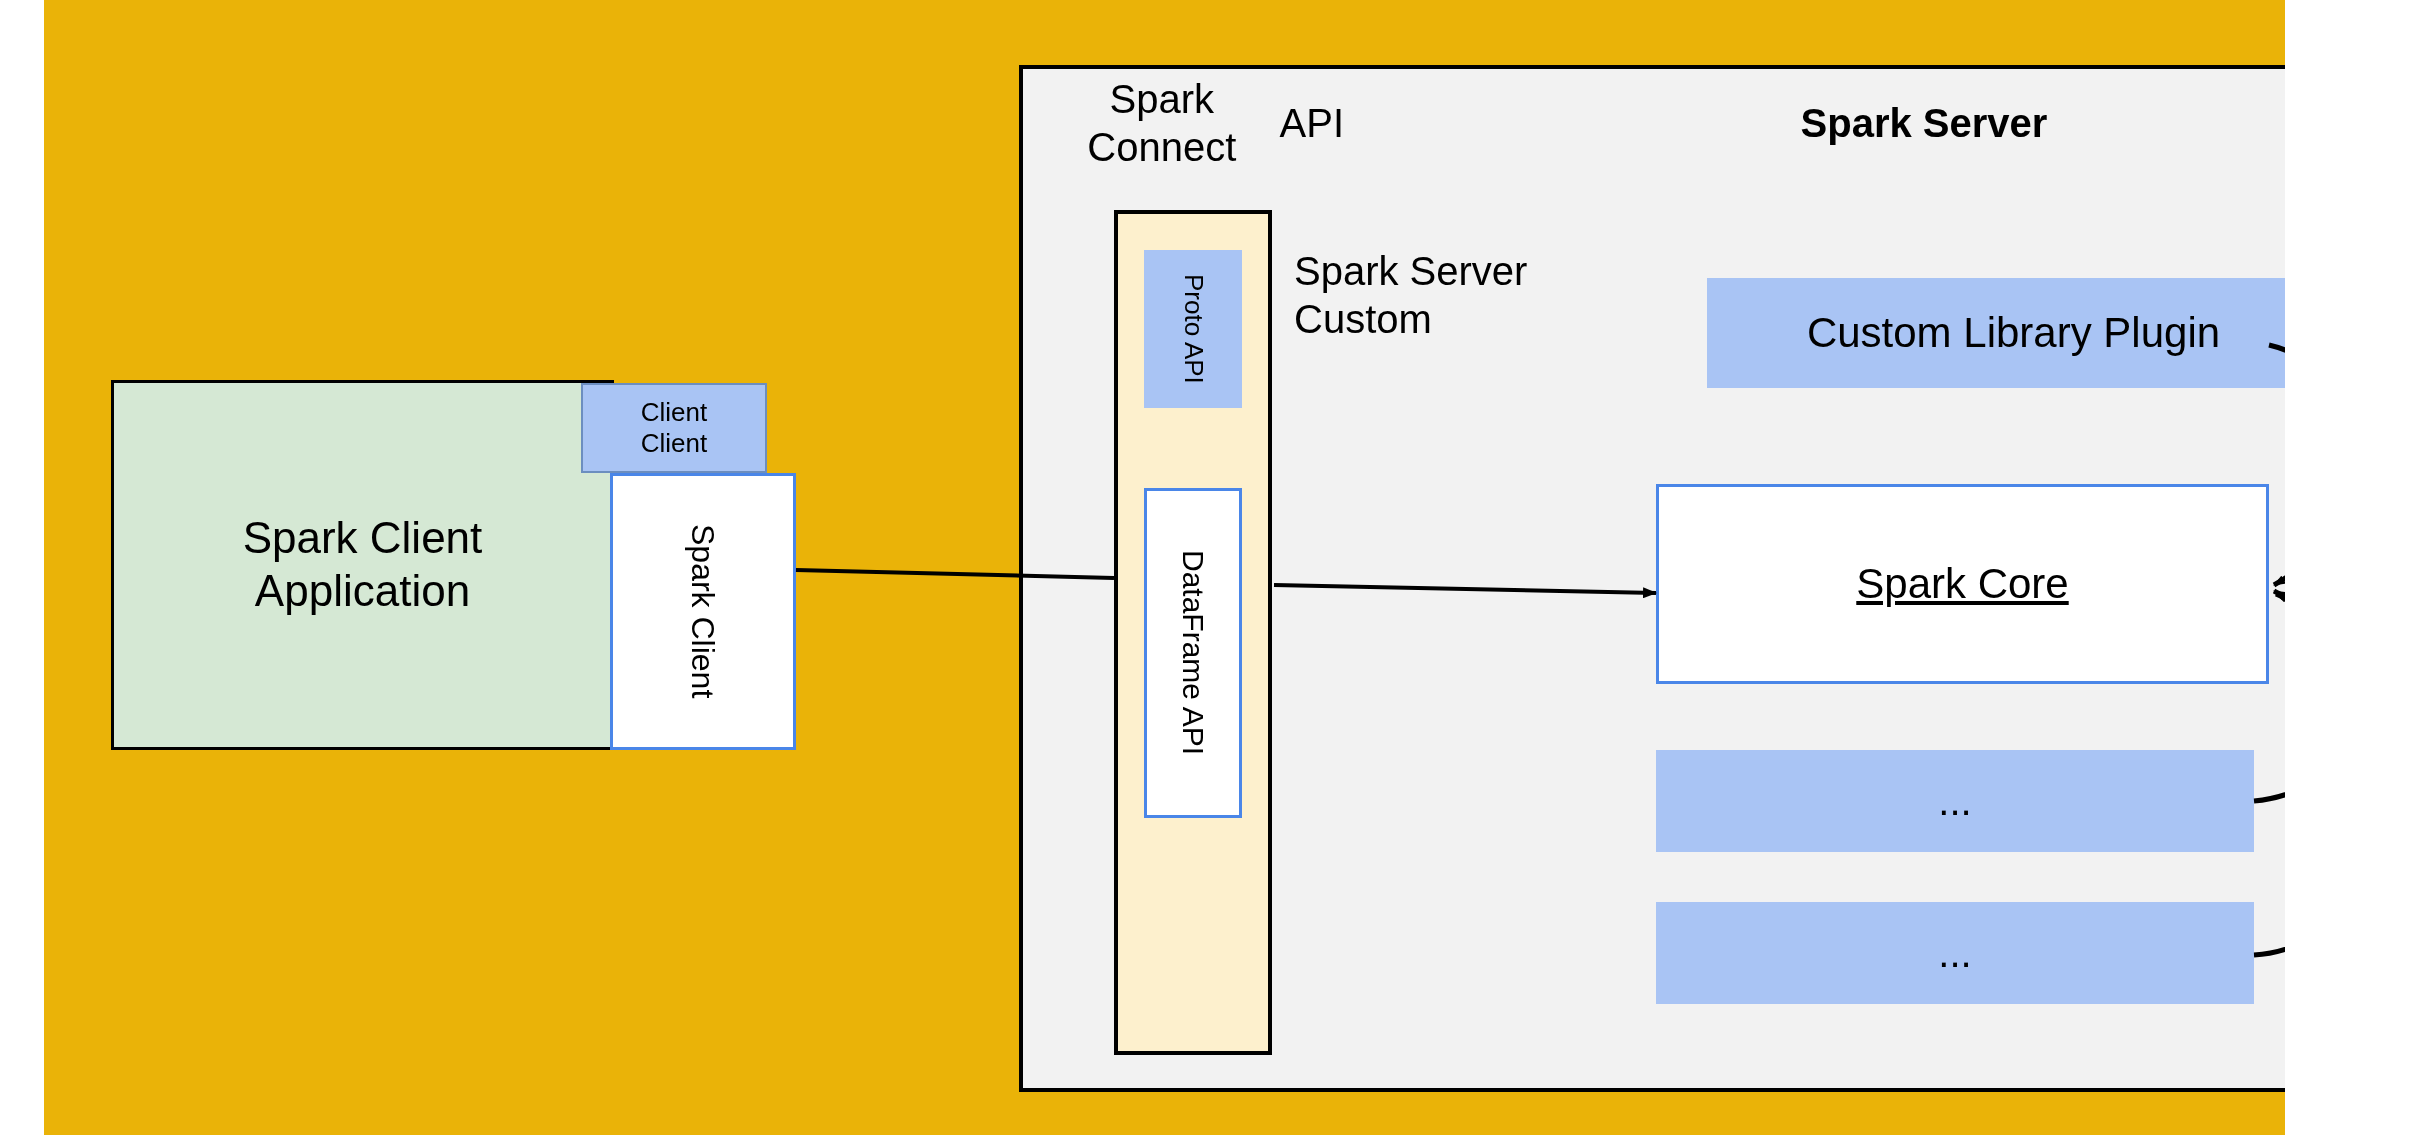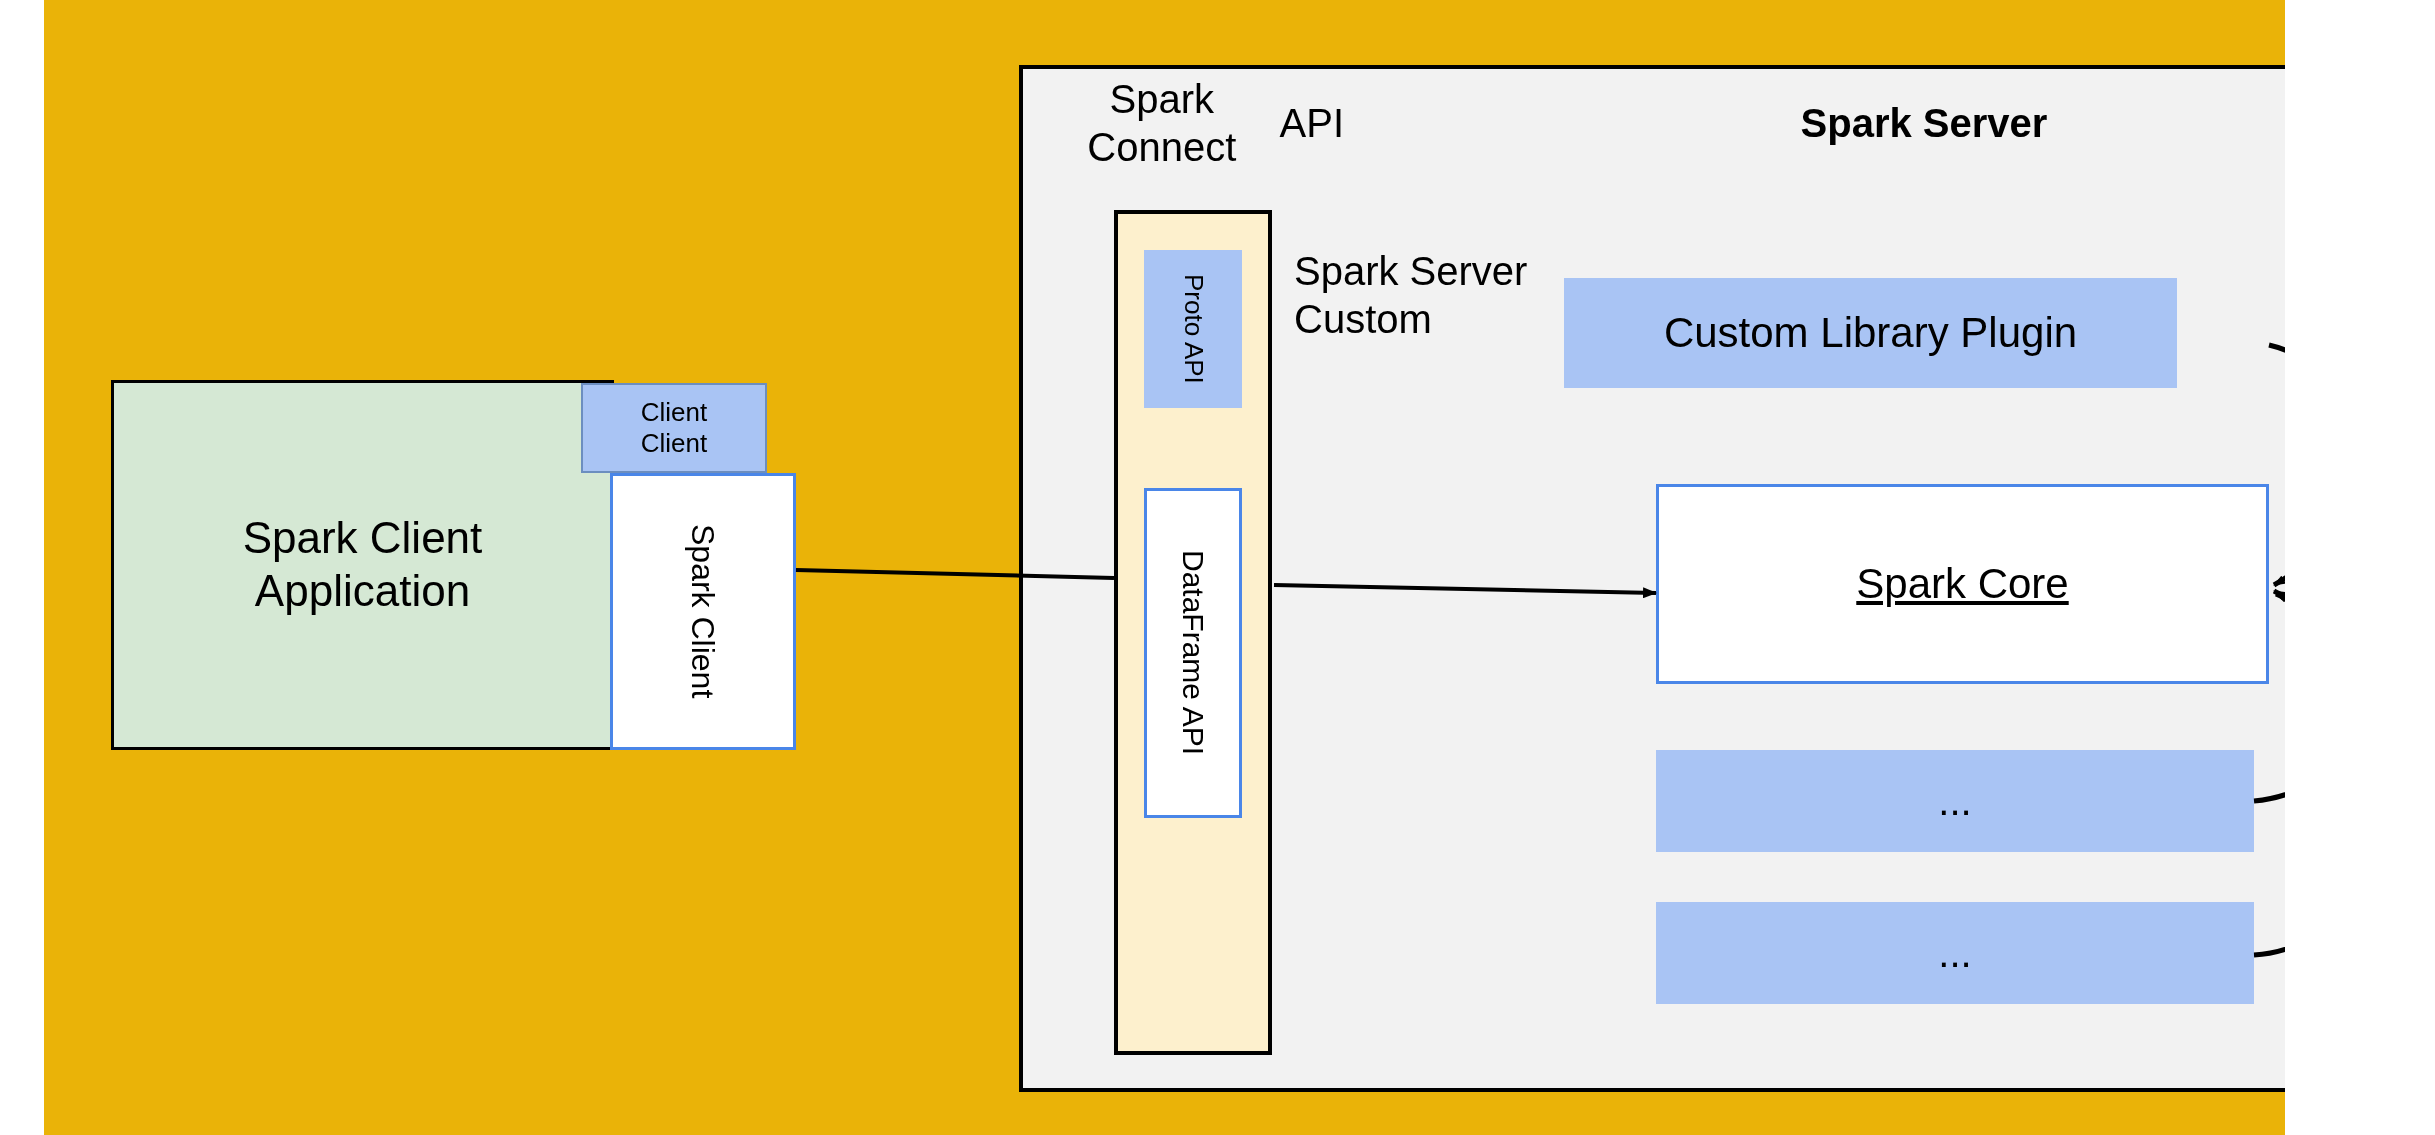--- a/index.html
+++ b/index.html
@@ -126,21 +126,21 @@
     width: 300px;
     height: 110px;
     font-size: 40px;
     flex-direction: column;
     align-items: flex-start;
     text-align: left;
   }
 
   
   #custom-library-plugin {
-    left: 1520px;
+    left: 1663px;
     top: 278px;
     width: 613px;
     height: 110px;
     background: #a9c4f4;
     font-size: 42px;
   }
   #spark-core {
     left: 1612px;
     top: 484px;
     width: 613px;

